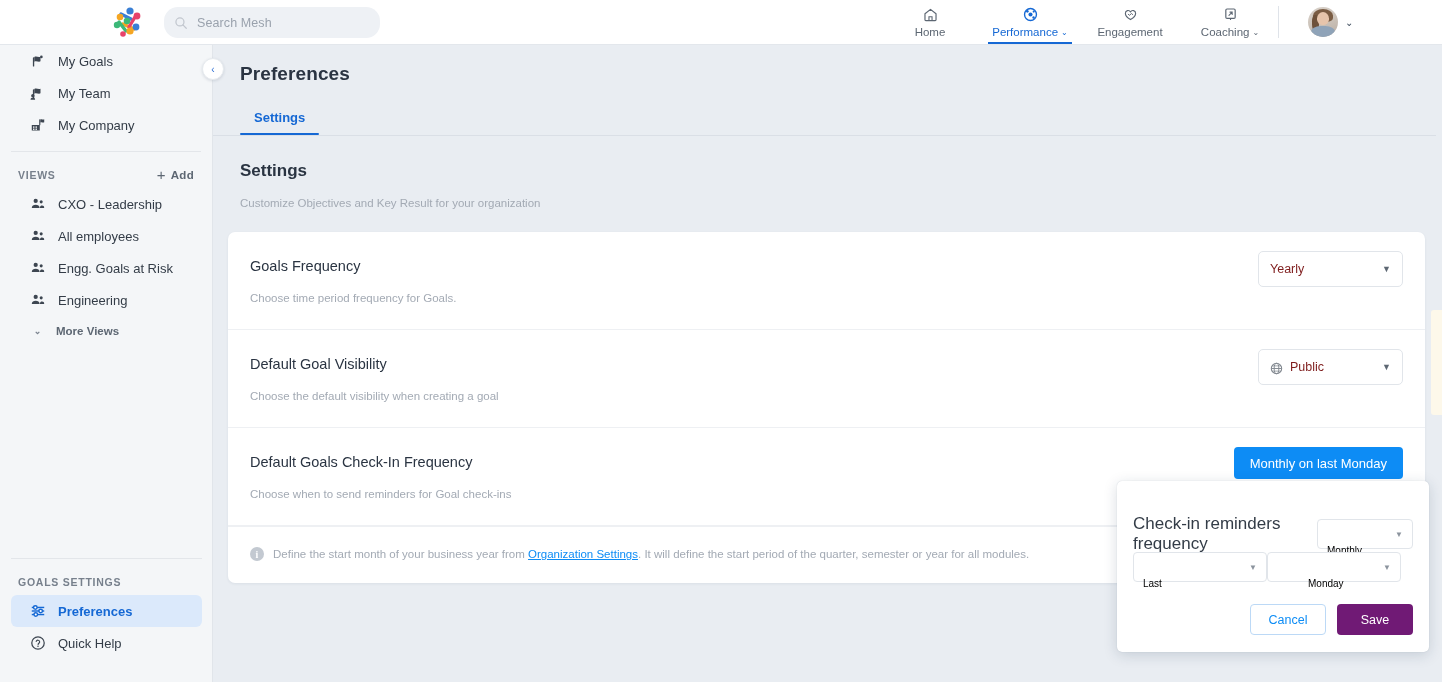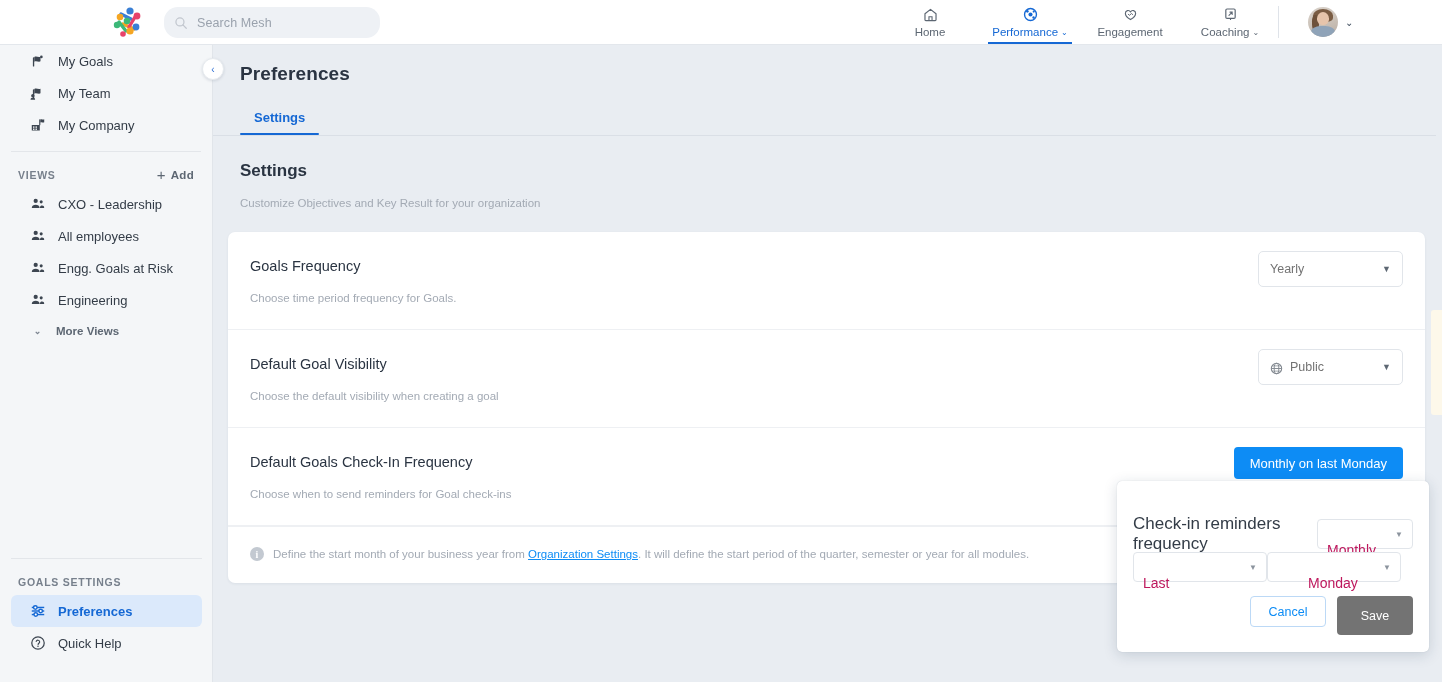--- a/index.html
+++ b/index.html
@@ -189,21 +189,21 @@
     font-size: 11.5px; color: #a3aab4;
   }
   .select {
     position: absolute; right: 0; top: 19px;
     width: 145px; height: 36px;
     border: 1px solid #e1e5ea; border-radius: 5px;
     background: #fff;
     display: flex; align-items: center;
     padding: 0 11px; gap: 7px; cursor: pointer;
   }
-  .select .val { font-size: 12.5px; color: #737373; flex: 1; }
+  .select .val { font-size: 12.5px; color: #7f1d1d; flex: 1; }
   .select .dd { font-size: 9px; color: #5d6773; }
   .select .globe { width: 13px; height: 13px; opacity: .7; }
 
   .blue-btn {
     position: absolute; right: 0; top: 19px;
     height: 32px; padding: 0 16px;
     background: #0d8cf5; color: #fff;
     border: none; border-radius: 4px;
     font-size: 13px; font-family: inherit; cursor: pointer;
     display: flex; align-items: center;
@@ -237,40 +237,40 @@
   .pop-row1 {
     position: absolute; left: 16px; top: 33px;
     display: flex; align-items: center; width: 280px;
   }
   .pop-lbl { font-size: 17px; color: #333c47; flex: 1; }
   .psel {
     height: 30px; border: 1px solid #e1e5ea; border-radius: 4px;
     background: #fff; display: flex; align-items: center;
     padding: 0 9px; cursor: pointer;
   }
-  .psel .pv { font-size: 14px; color: #be185d; flex: 1; margin-top: 32px; }
+  .psel .pv { font-size: 10px; color: #000000; flex: 1; margin-top: 32px; }
   .psel .pd { font-size: 8px; color: #8c949e; margin-left: 6px; }
   .pop-row2 {
     position: absolute; left: 16px; top: 71px;
     display: flex; 
   }
   .pop-actions {
     position: absolute; right: 16px; bottom: 17px;
     display: flex; gap: 11px;
   }
   .btn-ghost {
     width: 76px; height: 31px;
     border: 1px solid #bcd9f6; border-radius: 4px;
     background: #fff; color: #0d8cf5;
     font-size: 12.5px; font-family: inherit; cursor: pointer;
   }
   .btn-primary {
-    width: 76px; height: 39px;
+    width: 76px; height: 31px;
     border: none; border-radius: 4px;
-    background: #737373; color: #fff;
+    background: #701a75; color: #fff;
     font-size: 12.5px; font-family: inherit; cursor: pointer;
   }
 
   
   .edge-tab {
     position: absolute; right: 0; top: 310px;
     width: 11px; height: 105px;
     background: #fdf8ea;
     border-radius: 3px 0 0 3px;
     z-index: 30;

